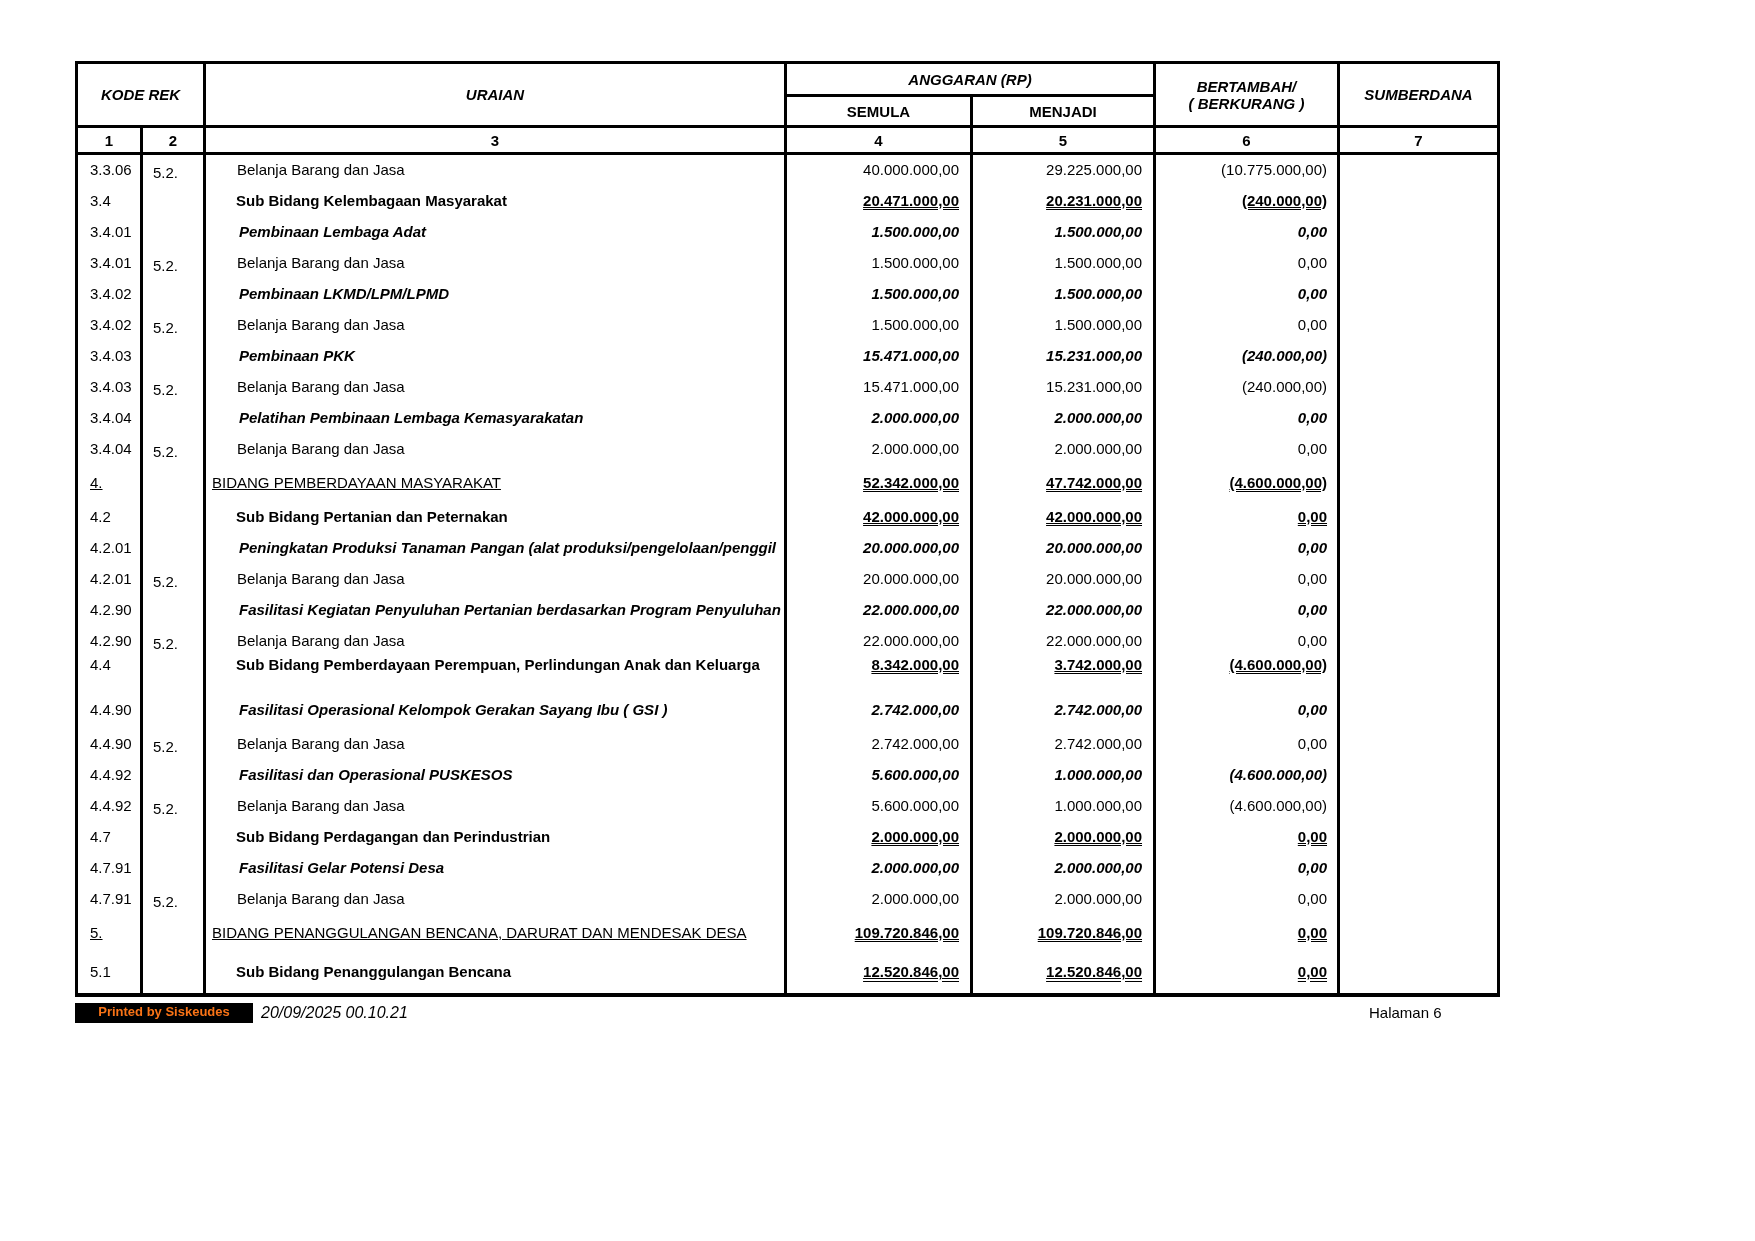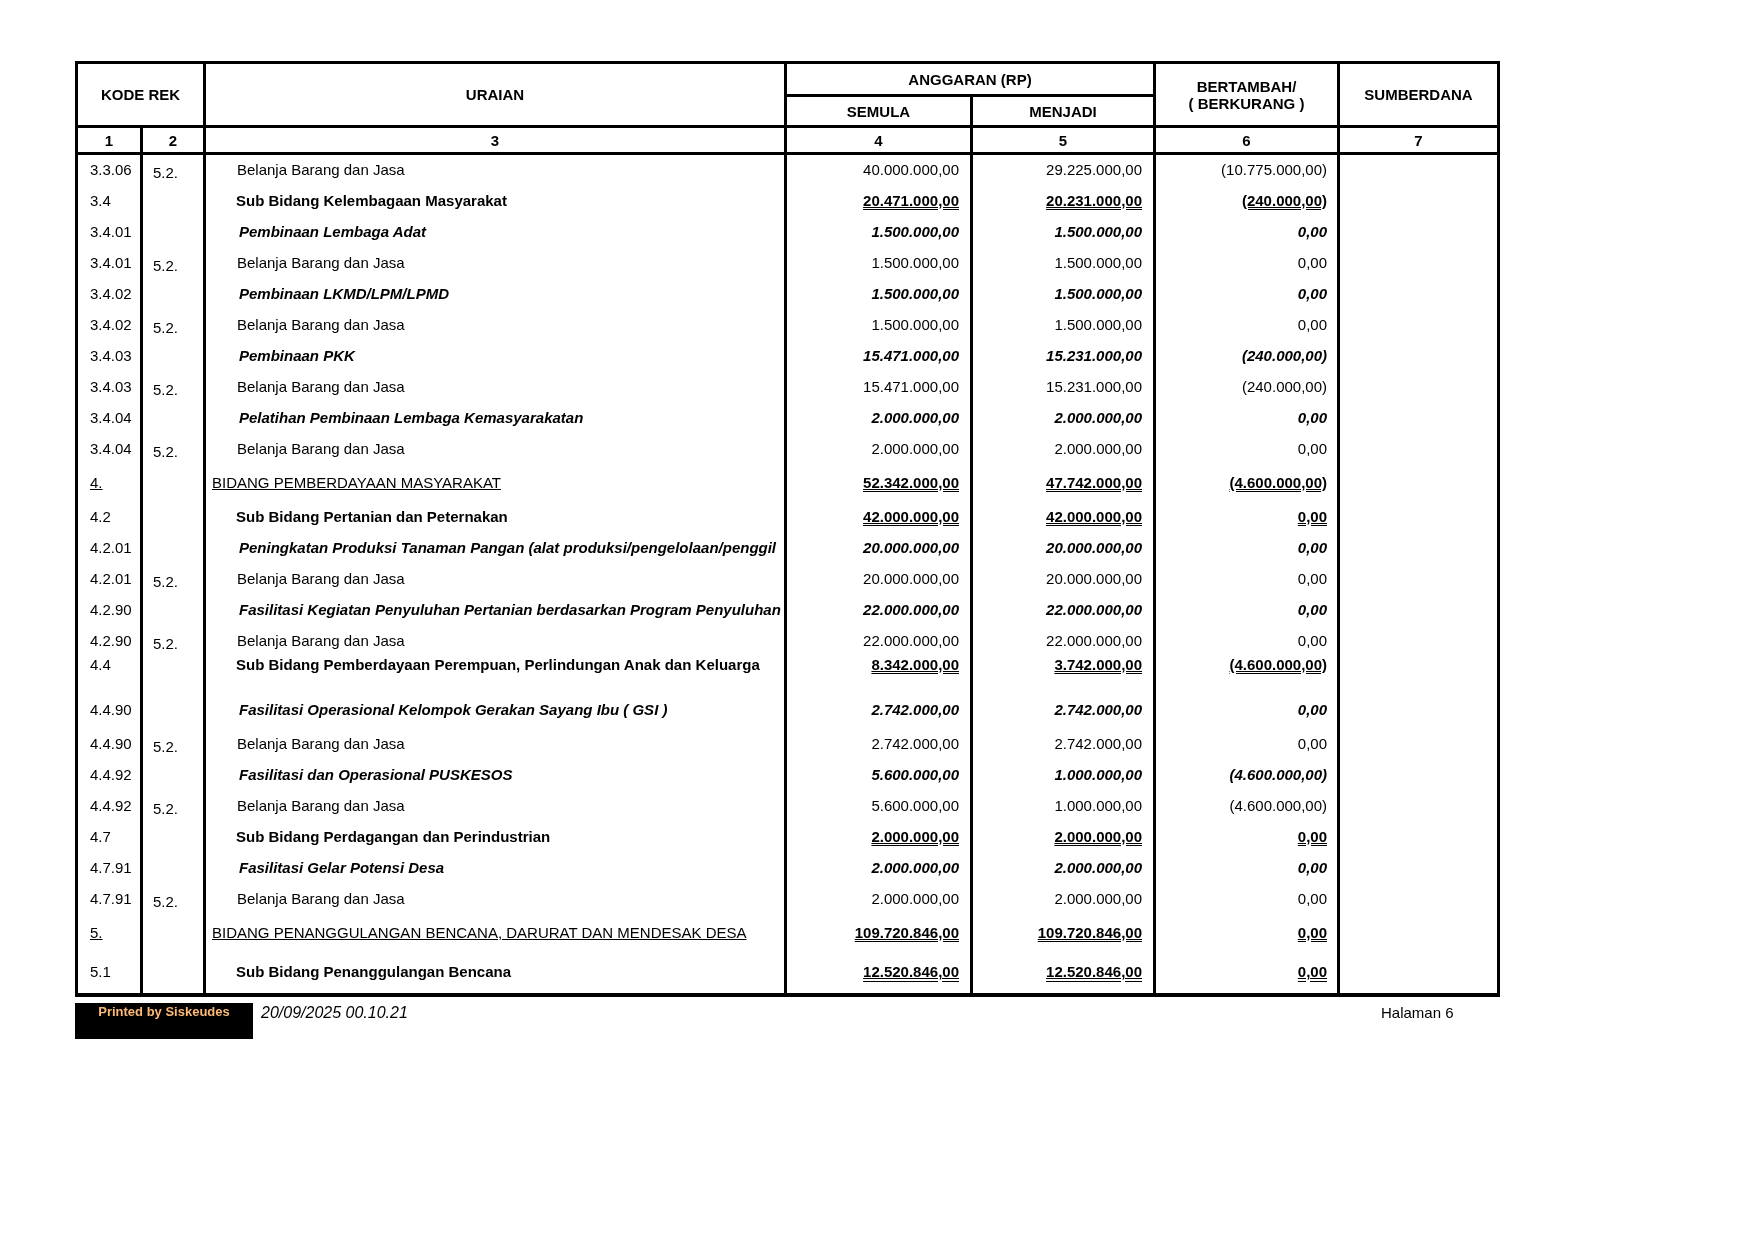--- a/index.html
+++ b/index.html
@@ -4,21 +4,21 @@
 <style>
   html, body { margin:0; padding:0; background:#ffffff; }
   body { width:1755px; height:1241px; position:relative; overflow:hidden;
          font-family:"Liberation Sans", sans-serif; color:#000; }
   .table-wrap { position:absolute; left:75px; top:61px; width:1422px; }
   table { border-collapse:collapse; table-layout:fixed; width:1422px; }
   col.c1 { width:65px; } col.c2 { width:63px; } col.c3 { width:581px; }
   col.c4 { width:186px; } col.c5 { width:183px; } col.c6 { width:184px; } col.c7 { width:160px; }
   thead th { font-weight:bold; font-size:15px; text-align:center; vertical-align:middle;
              border:3px solid #000; padding:0; }
-  thead tr.h1 th { height:30px; }
+  thead tr.h1 th { height:30px;font-style:italic; }
   thead tr.h2 th { height:28px; }
   thead th.top-only { border-bottom:2px solid #000; }
   thead tr.nums th { height:24px; font-size:15px; }
   tbody td { border-left:3px solid #000; border-right:3px solid #000; padding:0;
              font-size:15px; vertical-align:middle; white-space:nowrap; overflow:hidden; }
   tbody tr { height:31px; }
   tbody tr.tall { height:37px; }
   tbody tr.gap-after td { padding-bottom:18px; }
   tbody tr.last td { border-bottom:4px solid #000; height:36px; }
   td.k1 { padding-left:12px; }
@@ -28,25 +28,25 @@
   .lvl-item td.desc { padding-left:31px; }
   .lvl-keg td.desc { padding-left:33px; font-style:italic; font-weight:bold; }
   .lvl-sub td.desc { padding-left:30px; font-weight:bold; }
   .lvl-bid td.desc { padding-left:6px; }
   .lvl-keg td.k1, .lvl-sub td.k1, .lvl-bid td.k1 { font-weight:normal; }
   .lvl-keg td.num, .lvl-keg td.num6 { font-style:italic; font-weight:bold; }
   .lvl-sub td.num span, .lvl-sub td.num6 span, .lvl-bid td.num span, .lvl-bid td.num6 span {
       font-weight:bold; text-decoration:underline; text-decoration-style:double; }
   .lvl-bid td.desc span { text-decoration:underline; }
   .lvl-bid td.k1 span { text-decoration:underline; }
-  .footer-badge { position:absolute; left:75px; top:1003px; width:178px; height:36px;
-                  background:#000; color:#fdba74; font-weight:bold; font-size:13px;
+  .footer-badge { position:absolute; left:75px; top:1003px; width:178px; height:20px;
+                  background:#000; color:#f97316; font-weight:bold; font-size:13px;
                   text-align:center; line-height:18px; }
   .footer-date { position:absolute; left:261px; top:1004px; font-size:16px;font-style:italic; }
-  .footer-page { position:absolute; left:1369px; top:1004px; font-size:15px;margin-left:12px; }
+  .footer-page { position:absolute; left:1369px; top:1004px; font-size:15px; }
 </style>
 </head>
 <body>
 
 <div class="table-wrap">
   <table>
     <colgroup>
       <col class="c1">
         <col class="c2">
         <col class="c3">

